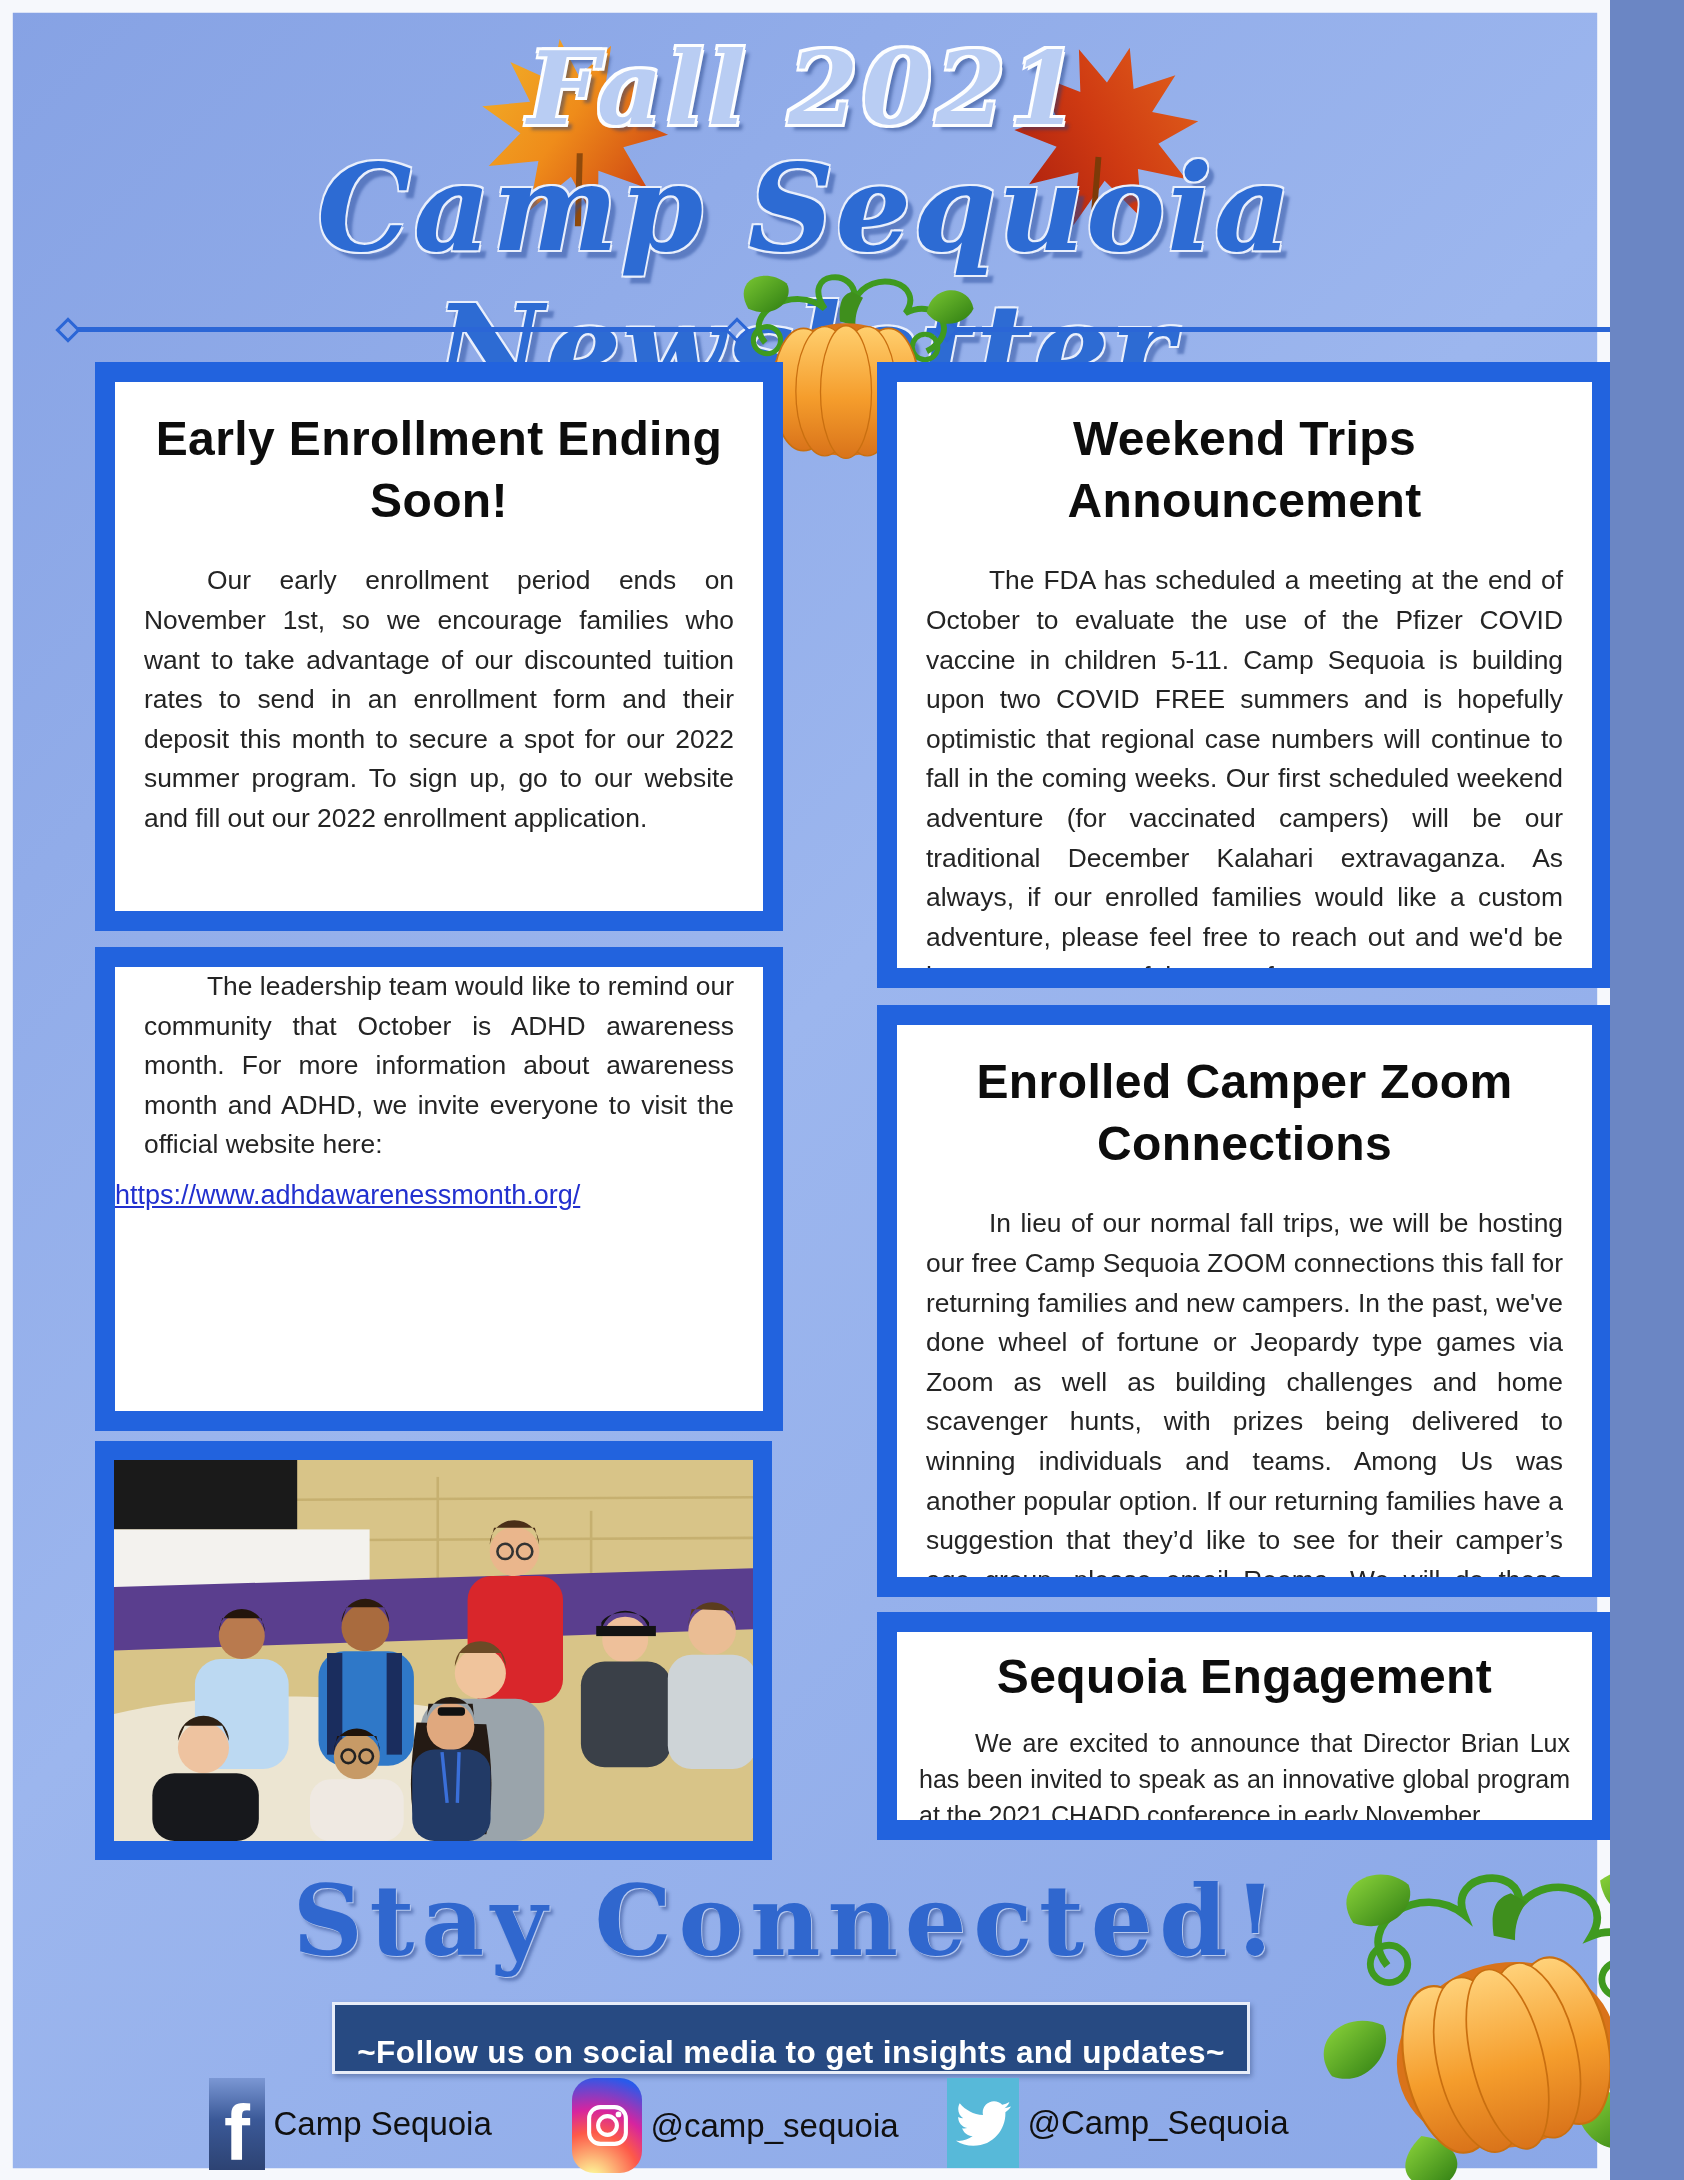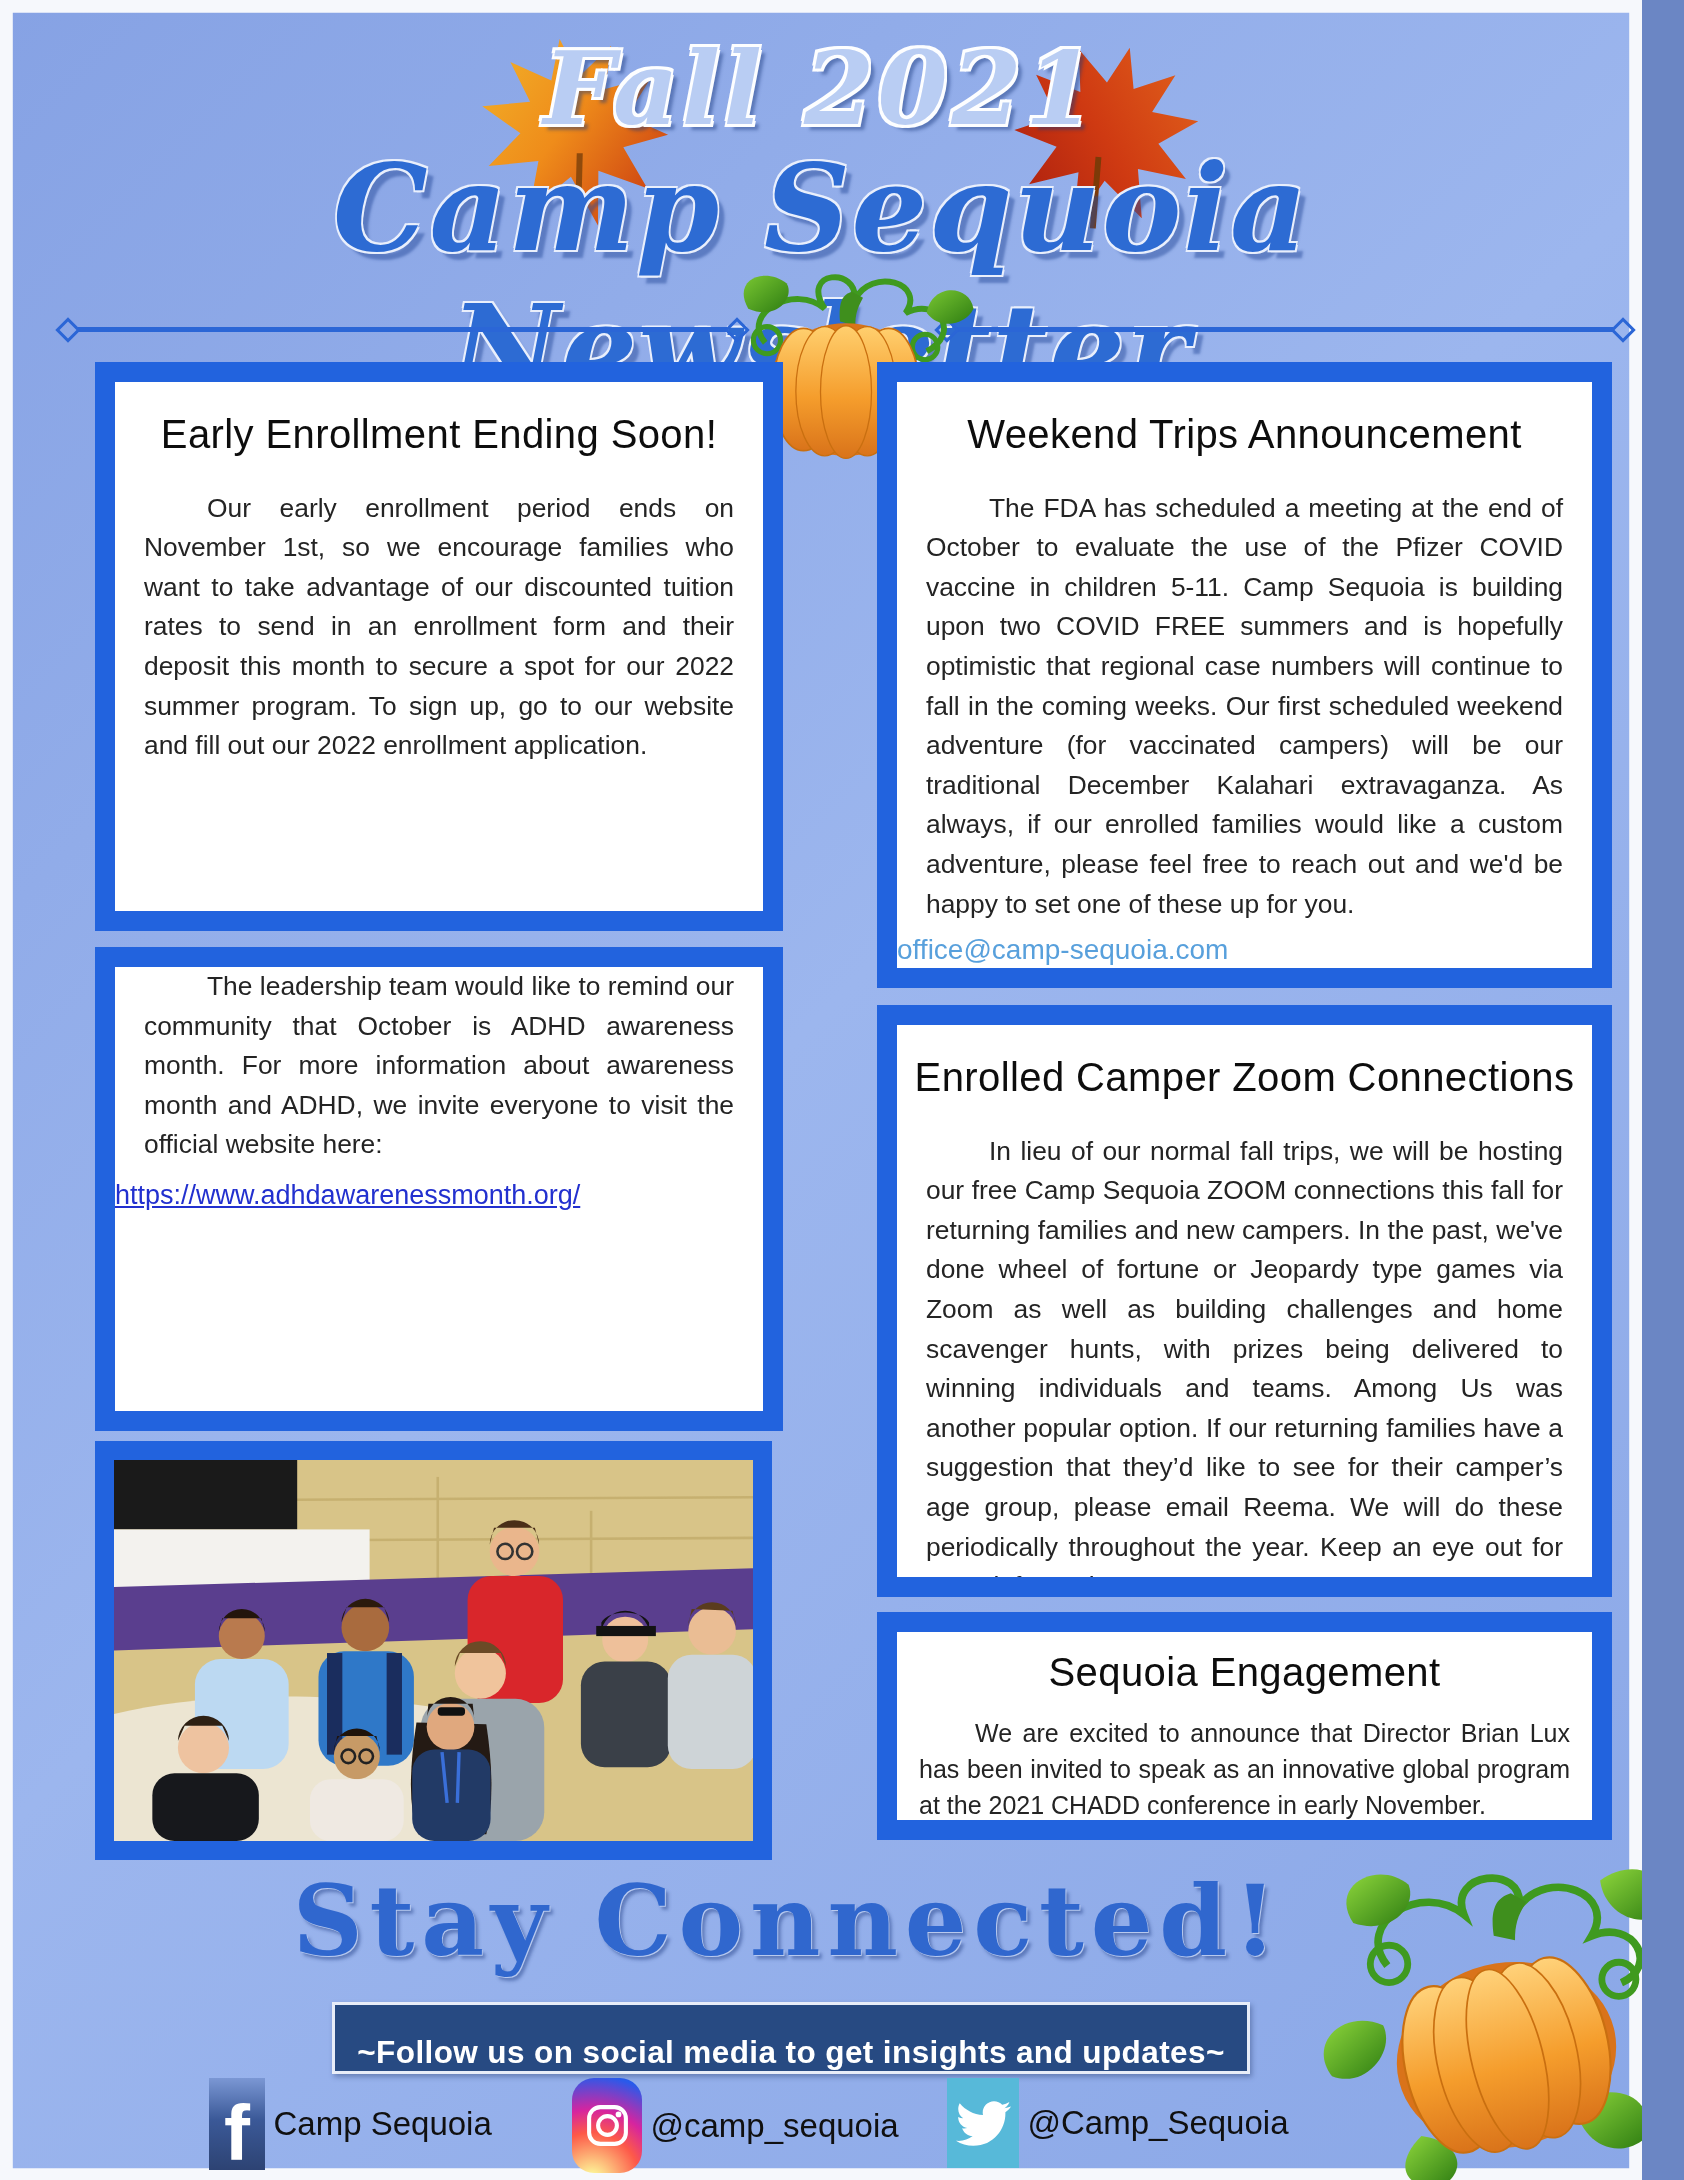--- a/index.html
+++ b/index.html
@@ -1,21 +1,20 @@
 <!DOCTYPE html>
 <html style="font-size:13.6px"><head>
 <meta charset="utf-8">
 <style>
   html,body{margin:0;padding:0;background:#6b86c4;}
   .page{
     position:relative;width:1610px;height:2181px;overflow:hidden;
     background:linear-gradient(135deg,#86a2e4 0%,#9cb6ee 48%,#8aa7e7 100%);
     box-shadow:inset 0 0 0 12.8px #f6f8fc;
     font-family:"Liberation Sans",sans-serif;
-    padding-left:32px;
   }
   
   .fall-title{
     position:absolute;top:29px;left:0;width:100%;text-align:center;
     font-family:"DejaVu Serif",serif;font-style:italic;font-weight:bold;
     font-size:101px;color:#b9cdf3;letter-spacing:3.4px;
     text-shadow:-2.6px -2.6px 0 #fdfeff,2.6px -2.6px 0 #fdfeff,-2.6px 2.6px 0 #fdfeff,2.6px 2.6px 0 #fdfeff,6px 6px 3.4px rgba(25,55,125,.45);
   }
   .main-title{
     position:absolute;top:138px;left:0;width:100%;text-align:center;
@@ -26,21 +25,21 @@
   .leaf{position:absolute;}
   .divider-seg{position:absolute;top:327px;height:5.1px;background:#2b66d6;}
   .divider-seg .dia{position:absolute;top:-6px;width:12px;height:12px;border:3.4px solid #2b66d6;transform:rotate(45deg);background:transparent;}
   .dia.left{left:-19px;} .dia.right{right:-19px;}
   
   .card{
     position:absolute;background:#ffffff;border:20.4px solid #2263de;
     box-sizing:border-box;overflow:hidden;
   }
   .card h2{
-    font-size:40px;font-weight:normal;color:#0d0d0d;text-align:center;
+    font-size:48px;font-weight:bold;color:#0d0d0d;text-align:center;
     margin:25.6px 12px 29px;line-height:1.3;letter-spacing:0.4px;
   }
   .card p{
     font-size:26.4px;line-height:1.5;color:#242424;text-align:justify;
     margin:0 29px;text-indent:63px;
   }
   .card .link-line{margin-top:15.3px;font-size:27px;}
   .card .link-line a{color:#2230cf;text-decoration:underline;cursor:pointer;}
   .card .email-line{text-align:left;margin-top:10.2px;font-size:28px;color:#58a0dc;cursor:pointer;}
   .card.engagement h2{margin:13.6px 12px 17px;}

